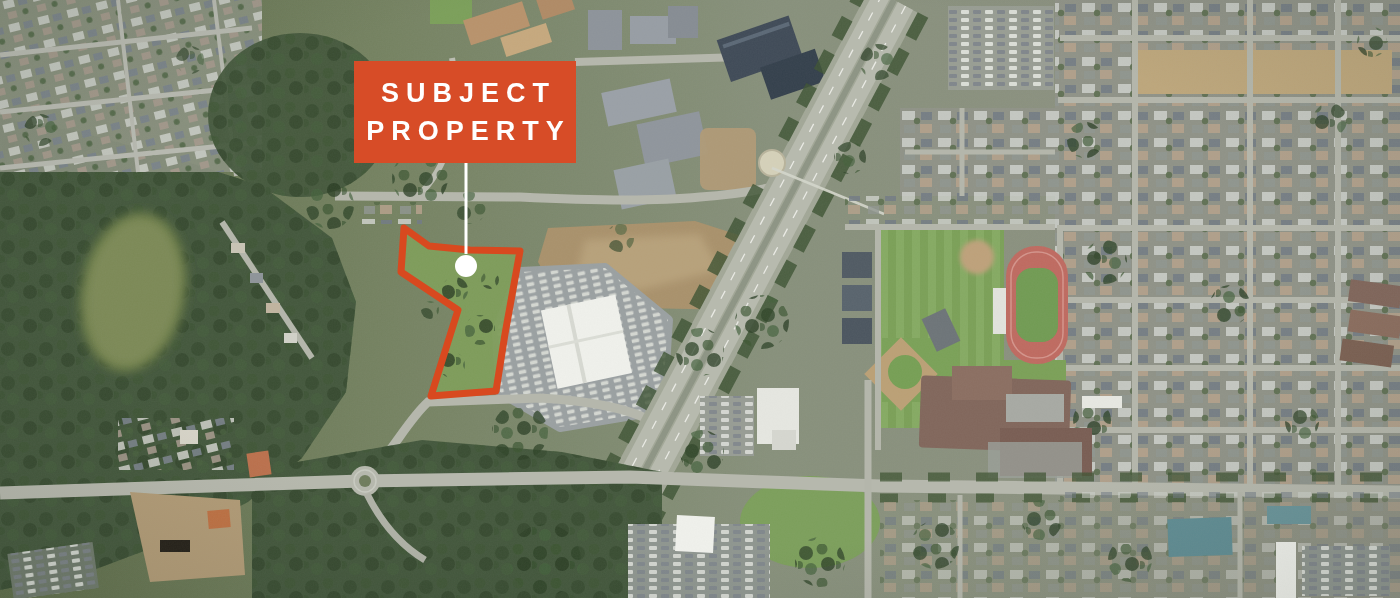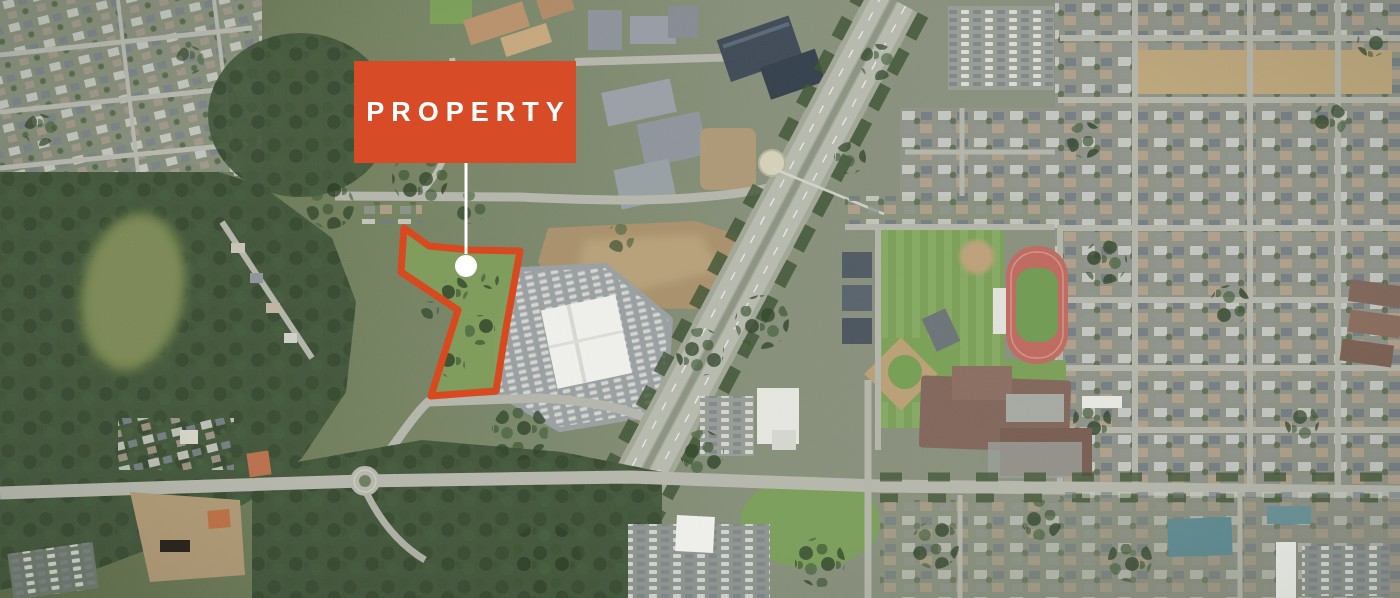--- a/index.html
+++ b/index.html
@@ -330,17 +330,18 @@
   <rect width="1400" height="598" filter="url(#grain)" opacity="0.07"></rect>
 </svg>
 
 <svg id="annot" width="1400" height="598" viewBox="0 0 1400 598">
   <polygon points="404,228 429,246 470,250 520,251 505,334 496,391 431,396 458,310 401,272" fill="none" stroke="#d8491f" stroke-width="7" stroke-linejoin="round"></polygon>
   <line stroke="#ffffff" stroke-width="3" x1="466" y1="163" x2="466" y2="254"></line>
   <circle fill="#ffffff" cx="466" cy="266" r="11"></circle>
 </svg>
 
 <div id="label-box" style="left: 354px; top: 61px; width: 222px; height: 102px; background: rgb(215, 76, 39); color: rgb(255, 255, 255);">
+  <span class="ln">SUBJECT</span>
   <span class="ln">PROPERTY</span>
 </div>
 
 <div id="vignette"></div>
 </div>
 
 </body></html>

